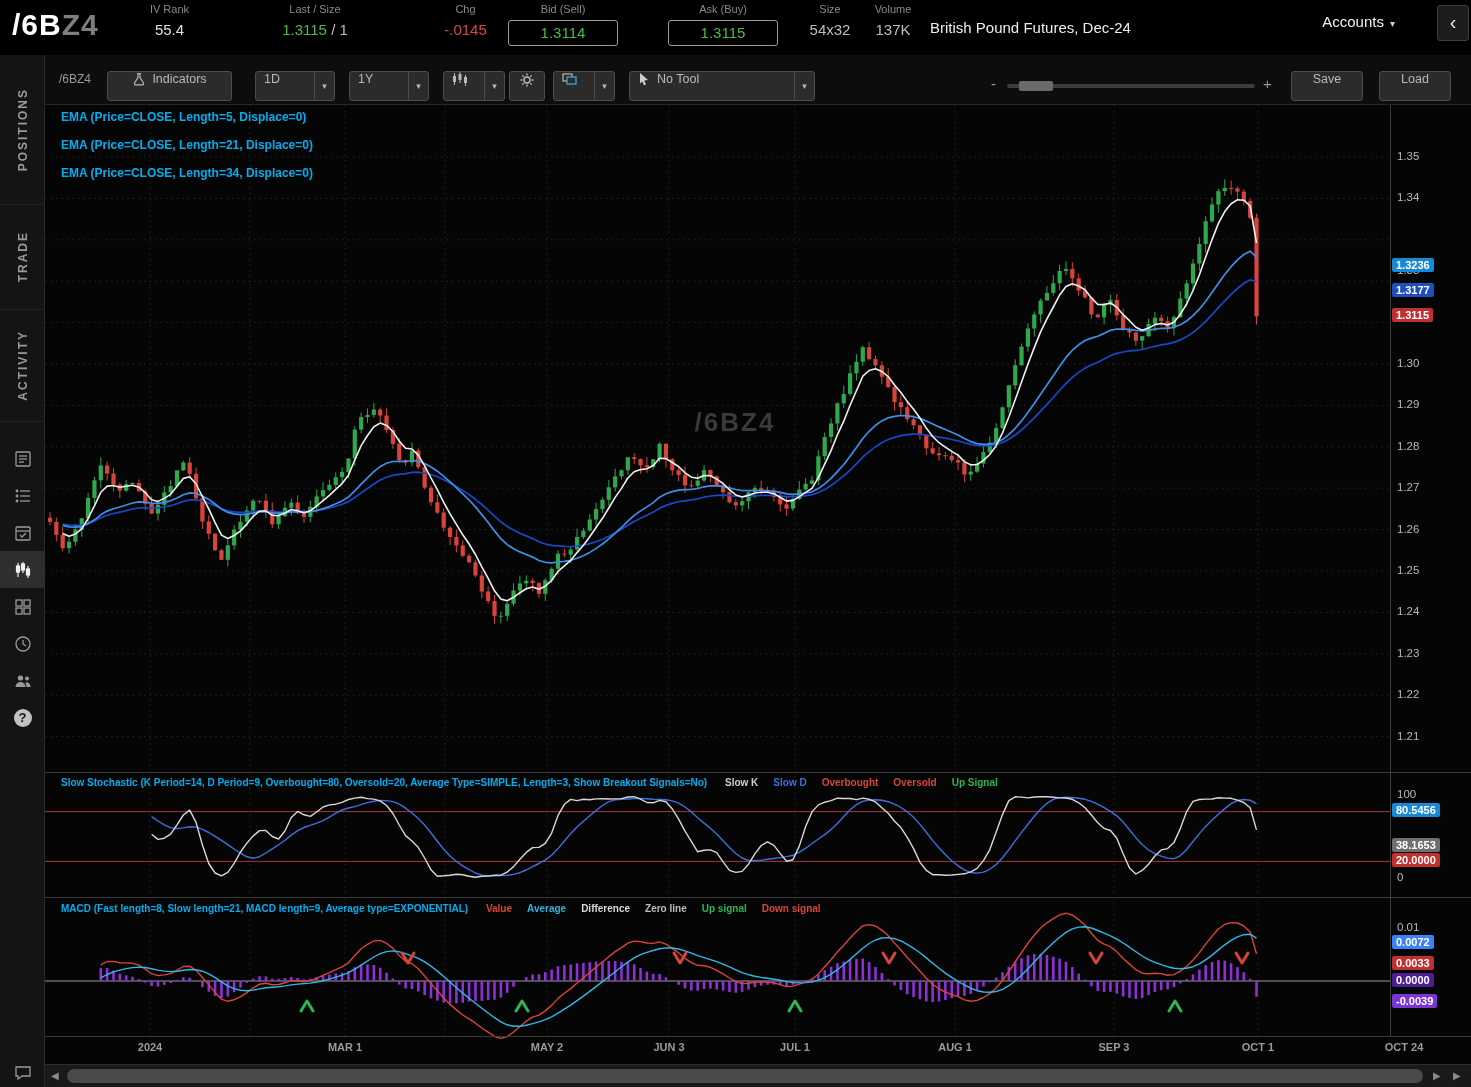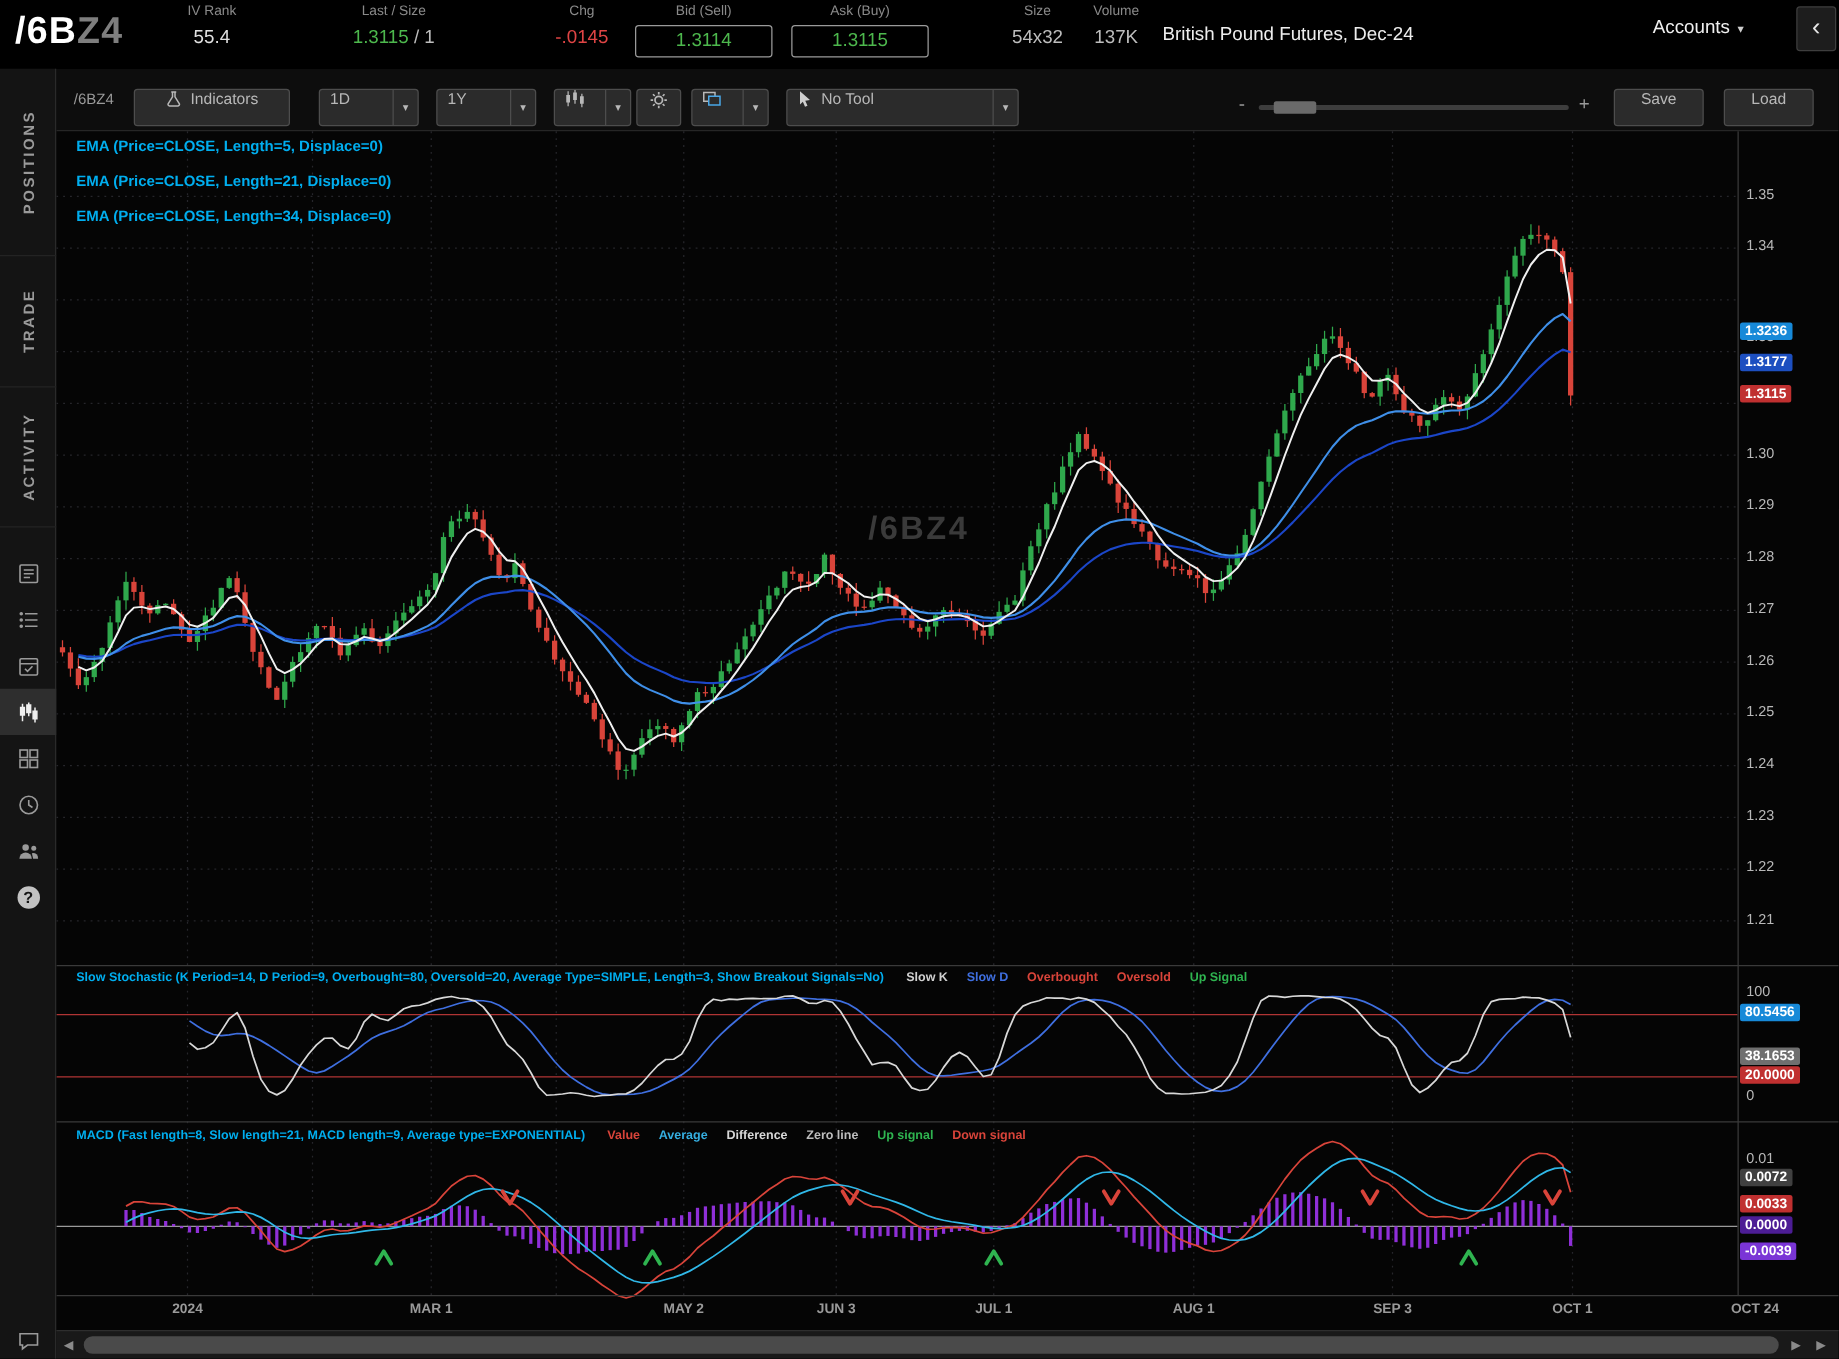--- a/index.html
+++ b/index.html
@@ -99,21 +99,21 @@
     </div>
   </div>
   <div class="hstat" style="left:408px;width:115px">
     <div class="hlabel">Chg</div>
     <div class="hval red">-.0145</div>
   </div>
   <div class="hstat" style="left:508px;width:110px">
     <div class="hlabel">Bid (Sell)</div>
     <div class="hbox green">1.3114</div>
   </div>
-  <div class="hstat" style="left:633px;width:110px">
+  <div class="hstat" style="left:668px;width:110px">
     <div class="hlabel">Ask (Buy)</div>
     <div class="hbox green">1.3115</div>
   </div>
   <div class="hstat" style="left:794px;width:72px">
     <div class="hlabel">Size</div>
     <div class="hval dim">54x32</div>
   </div>
   <div class="hstat" style="left:862px;width:62px">
     <div class="hlabel">Volume</div>
     <div class="hval dim">137K</div>
@@ -908,21 +908,21 @@
       <span class="axis-tick" style="top: 674.6px;">1.21</span>
       <span class="axis-bubble" style="top: 203.296px; background: rgb(23, 137, 216);">1.3236</span>
       <span class="axis-bubble" style="top: 227.722px; background: rgb(29, 79, 192);">1.3177</span>
       <span class="axis-bubble" style="top: 253.39px; background: rgb(192, 48, 48);">1.3115</span>
       <span class="axis-tick" style="top: 733px;">100</span>
       <span class="axis-tick" style="top: 816px;">0</span>
       <span class="axis-bubble" style="top: 748.147px; background: rgb(23, 137, 216);">80.5456</span>
       <span class="axis-bubble" style="top: 783.323px; background: rgb(111, 111, 111);">38.1653</span>
       <span class="axis-bubble" style="top: 798.4px; background: rgb(192, 48, 48);">20.0000</span>
       <span class="axis-tick" style="top: 866px;">0.01</span>
-      <span class="axis-bubble" style="top: 879.84px; background: #404040;">0.0072</span>
+      <span class="axis-bubble" style="top: 879.84px; background: #3b82f6;">0.0072</span>
       <span class="axis-bubble" style="top: 900.51px; background: rgb(192, 48, 48);">0.0033</span>
       <span class="axis-bubble" style="top: 918px; background: #4c1d95;">0.0000</span>
       <span class="axis-bubble" style="top: 938.67px; background: rgb(122, 53, 214);">-0.0039</span>
     </div>
   <div id="xaxis-overlay">
       <span class="x-label" style="left: 105px;">2024</span>
       <span class="x-label" style="left: 300px;">MAR 1</span>
       <span class="x-label" style="left: 502px;">MAY 2</span>
       <span class="x-label" style="left: 624px;">JUN 3</span>
       <span class="x-label" style="left: 750px;">JUL 1</span>

